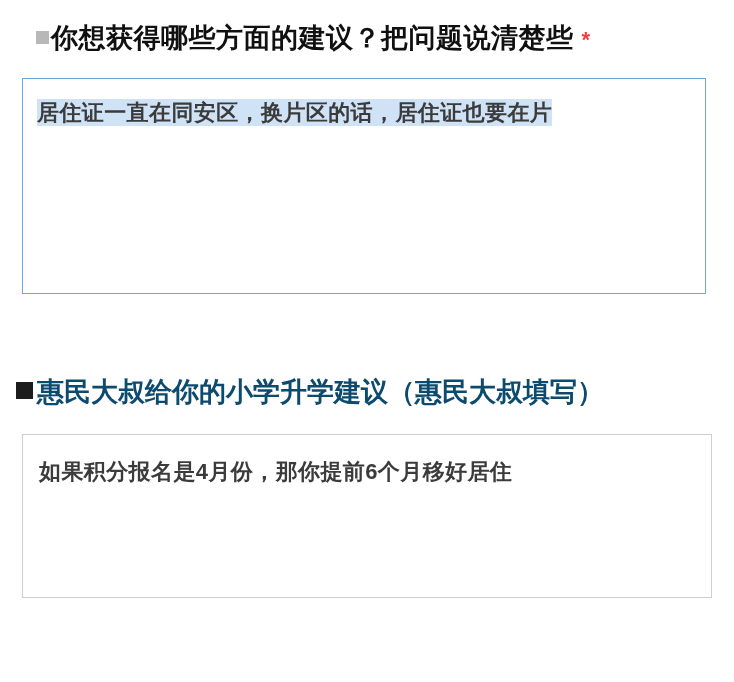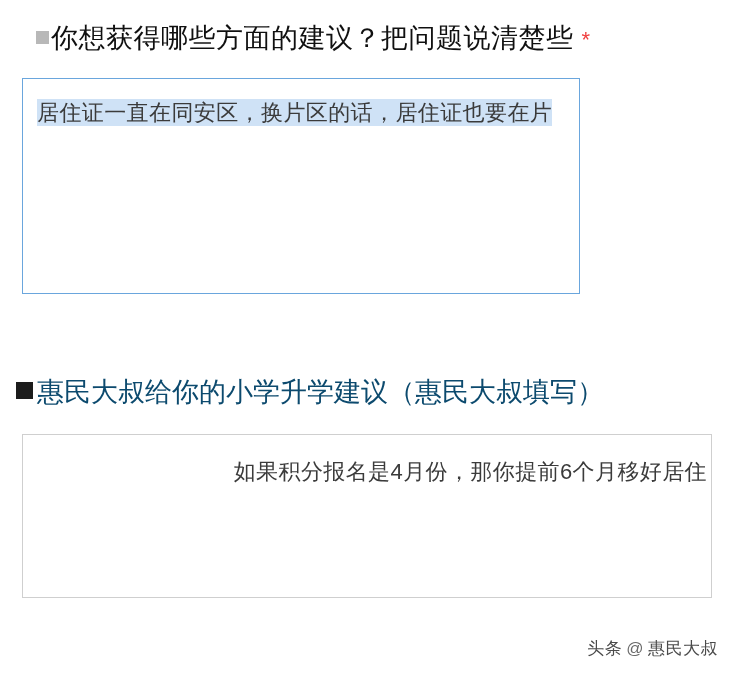--- a/index.html
+++ b/index.html
@@ -14,20 +14,21 @@
     color: #1a1a1a;
     overflow: hidden;
     position: relative;
   }
 
   .page {
     position: relative;
     width: 734px;
     height: 682px;
     box-sizing: border-box;
+    font-weight: bold;
   }
 
   
   .q1-title {
     position: absolute;
     left: 36px;
     top: 18px;
     font-size: 27px;
     line-height: 40px;
     letter-spacing: 0.5px;
@@ -48,21 +49,21 @@
     color: #f04040;
     font-size: 22px;
     margin-left: 8px;
     vertical-align: middle;
   }
 
   .answer-box {
     position: absolute;
     left: 22px;
     top: 78px;
-    width: 558px;
+    width: 684px;
     height: 216px;
     box-sizing: border-box;
     border: 1px solid #6aa6dd;
     background: #ffffff;
     padding: 14px 16px 0 14px;
   }
   .answer-text {
     font-size: 22px;
     line-height: 40px;
     color: #3b3b3b;
@@ -99,21 +100,20 @@
   .reply-box {
     position: absolute;
     left: 22px;
     top: 434px;
     width: 690px;
     height: 164px;
     box-sizing: border-box;
     border: 1px solid #cfcfcf;
     background: #ffffff;
     padding: 16px 4px 0 16px;
-    text-align: right;
   }
   .reply-text {
     font-size: 22px;
     line-height: 42px;
     color: #3b3b3b;
     letter-spacing: 0.4px;
   }
 
   
   .watermark {
@@ -144,17 +144,14 @@
   </div>
 
   <div class="q2-title">
     <span class="bullet"></span><span>惠民大叔给你的小学升学建议（惠民大叔填写）</span>
   </div>
 
   <div class="reply-box">
     <div class="reply-text"><span>如果积分报名是4月份，那你提前6个月移好居住</span><br></div>
   </div>
 
-  <div class="watermark">
-    <span>头条</span><span class="wm-sep">@</span><span>惠民大叔</span>
-  </div>
 
 </div>
 
 </body></html>

